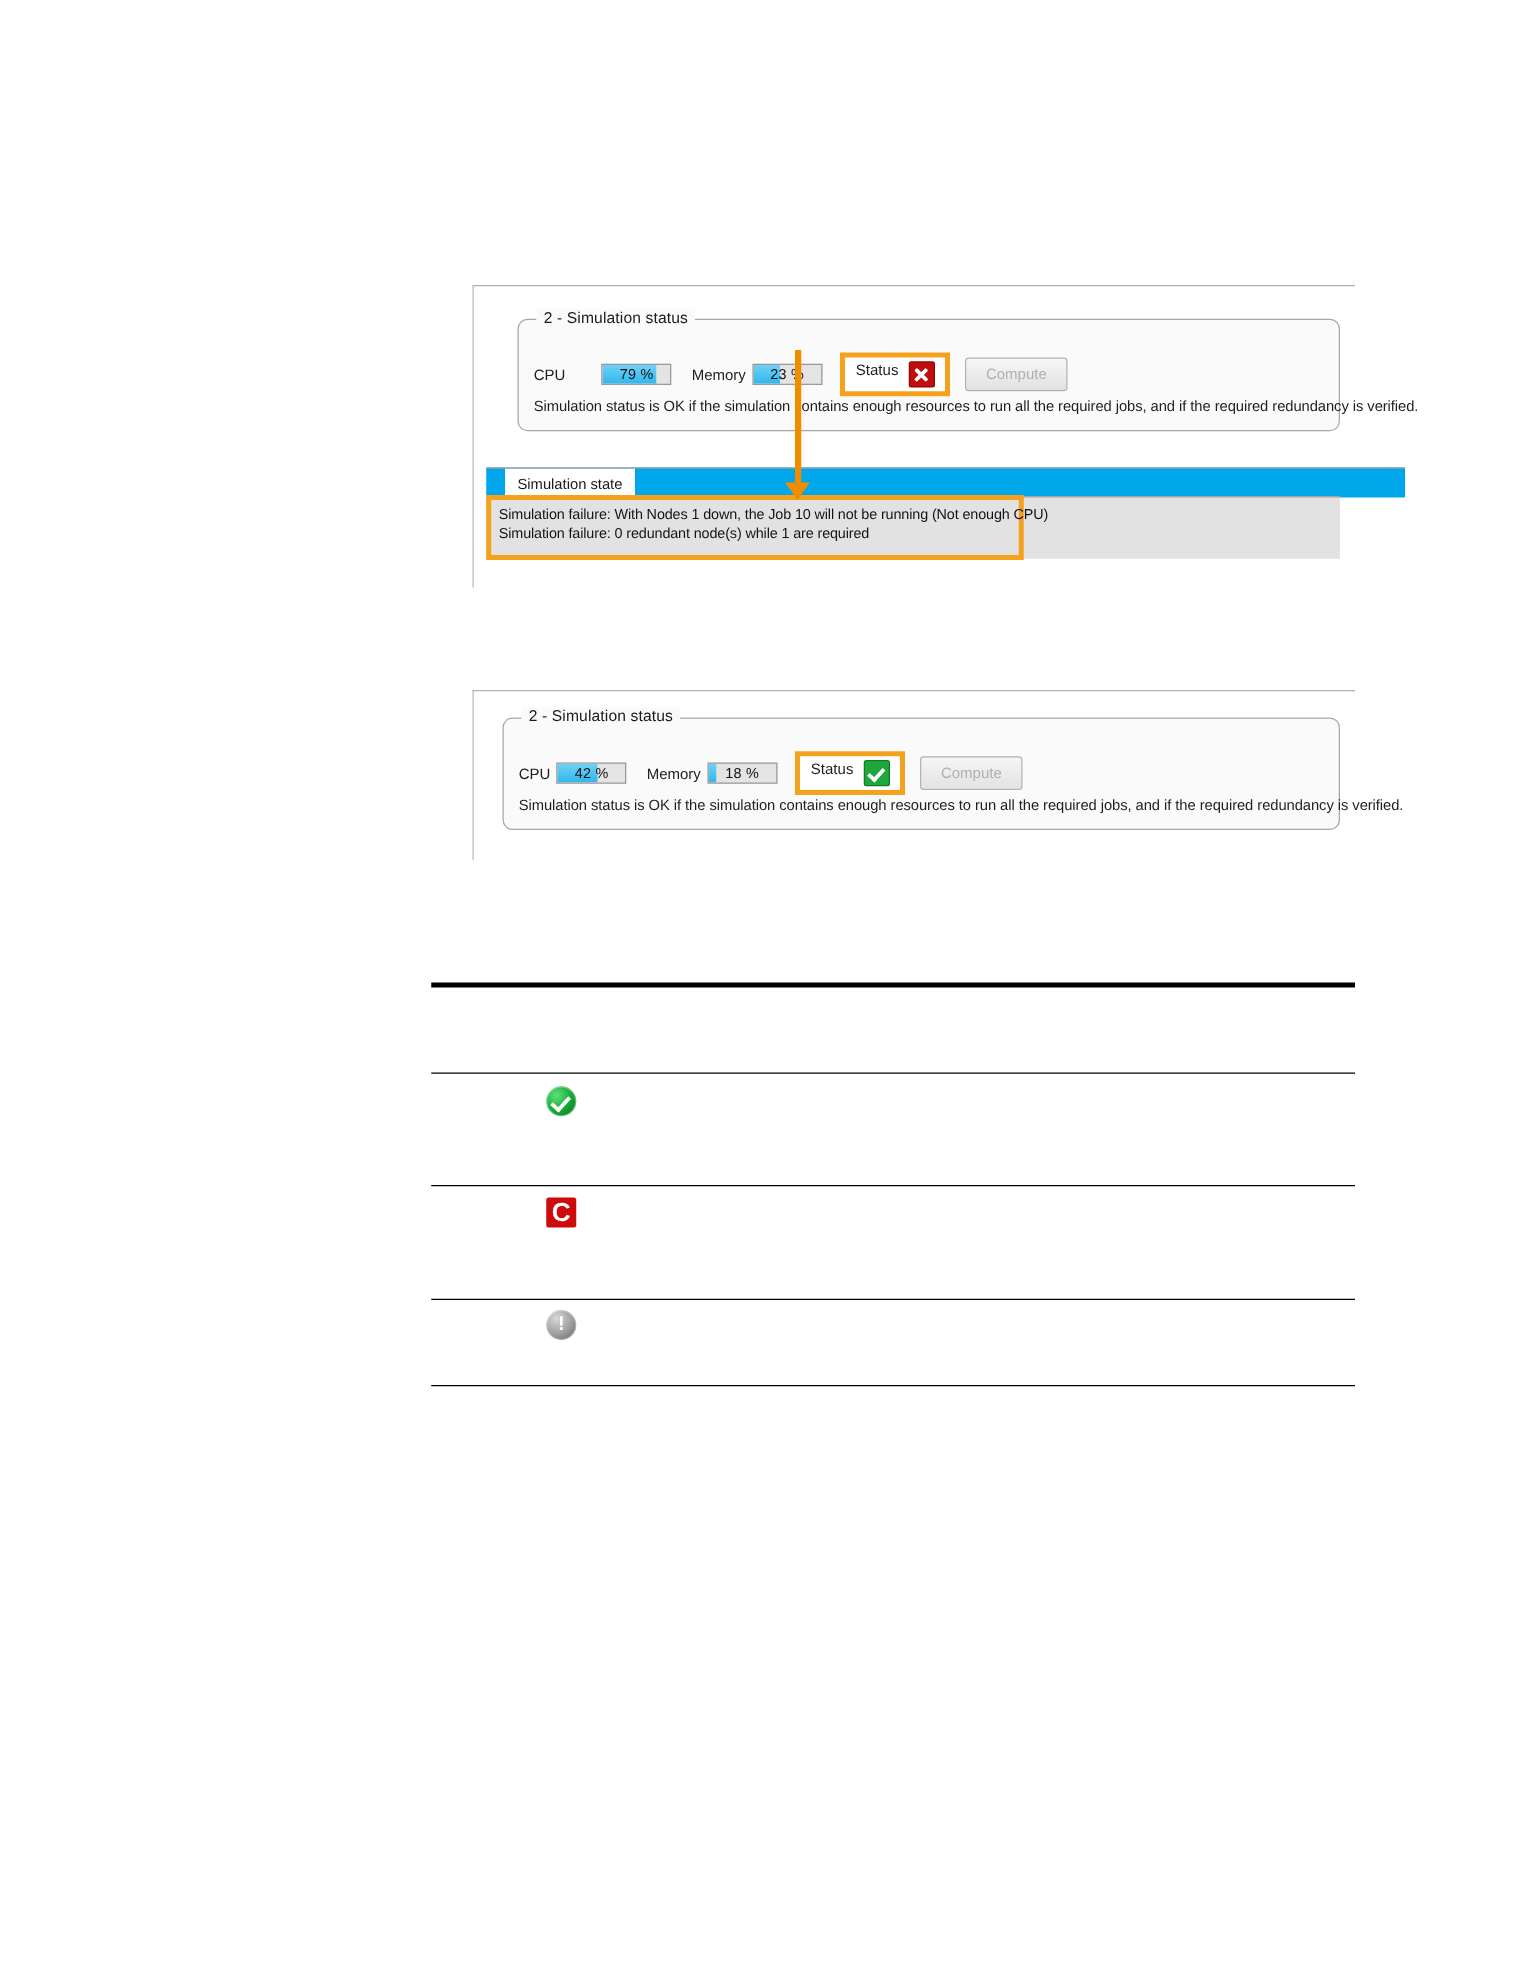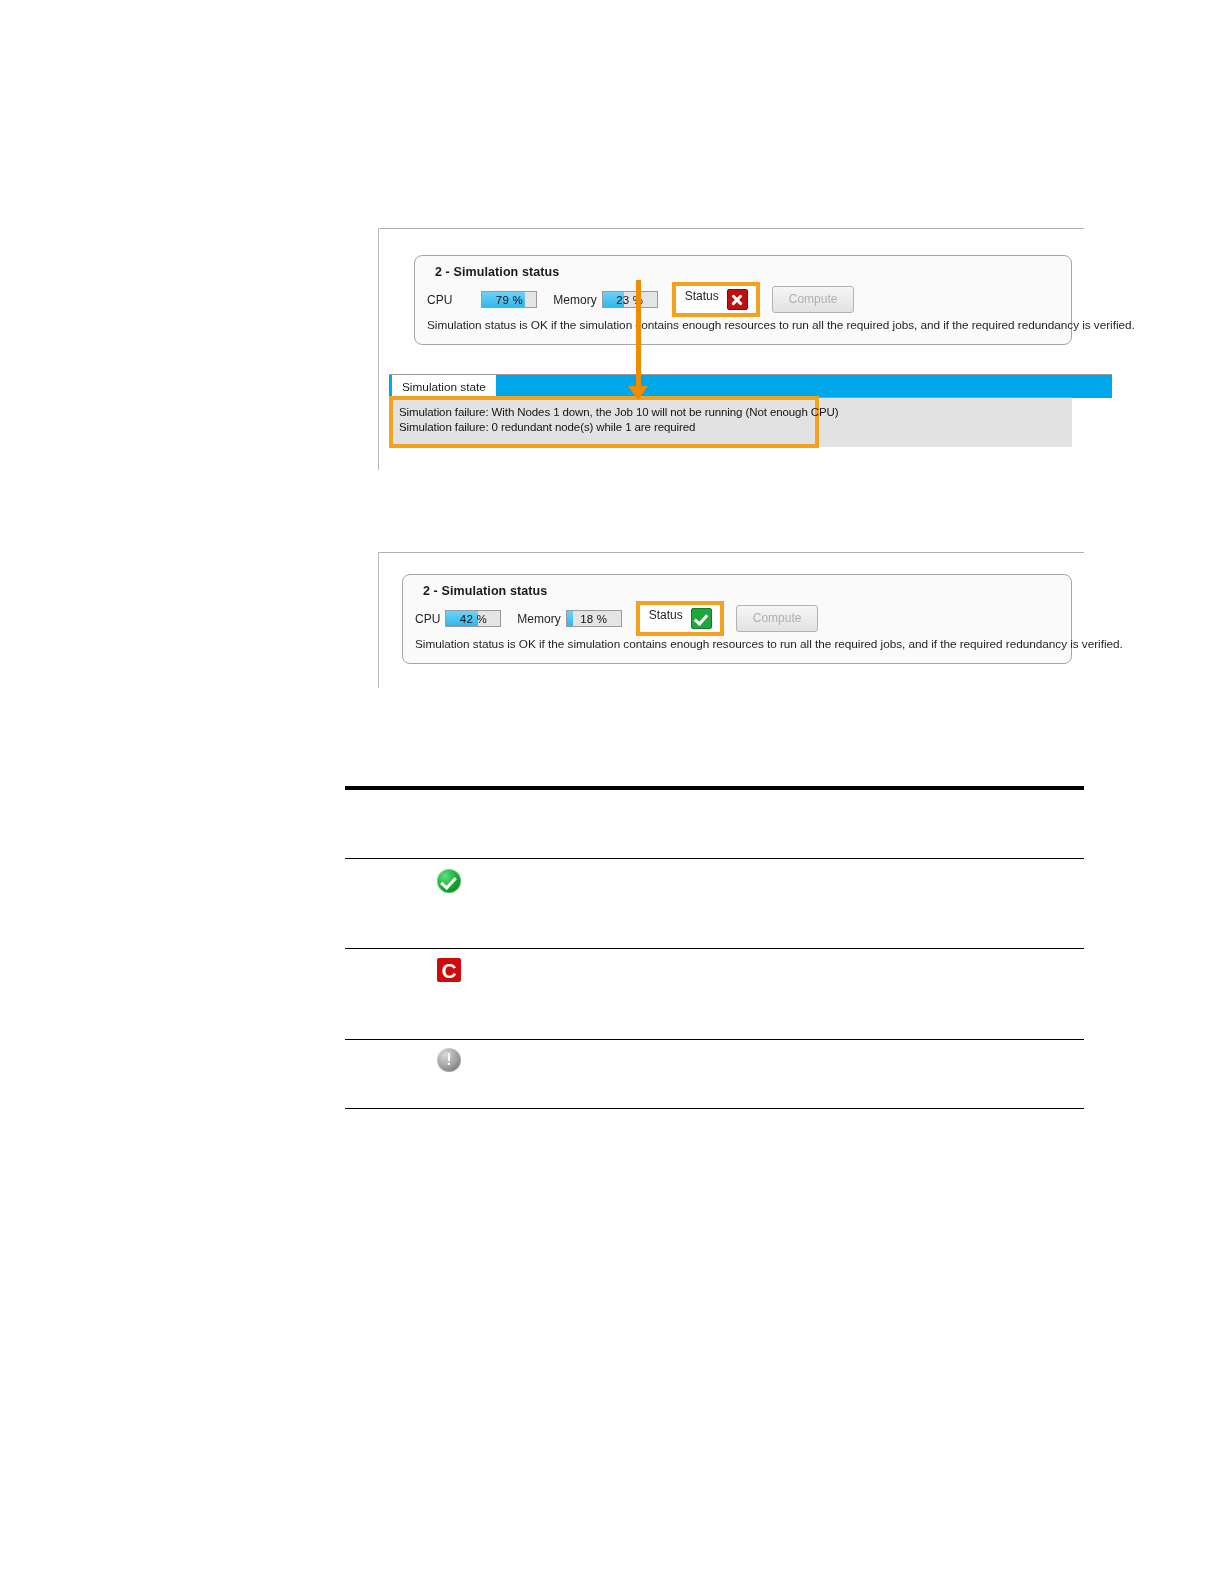--- a/index.html
+++ b/index.html
@@ -44,25 +44,24 @@
     background: #fafafa;
     box-sizing: border-box;
   }
   .groupbox-title {
     position: absolute;
     top: -9px;
     left: 14px;
     background: #fafafa;
     padding: 0 6px;
     font-size: 12.5px;
-    font-weight: bold;
+    font-weight: normal;
     color: #1b1b1b;
     white-space: nowrap;
     letter-spacing: .1px;
-    margin-top: 18px;
   }
 
   
   .ctrl-row {
     position: absolute;
     display: flex;
     align-items: center;
     white-space: nowrap;
   }
   .ctrl-label {
@@ -340,21 +339,21 @@
         <span class="status-label">Status</span>
         <span class="icon-err"></span>
       </div>
 
       <div class="btn" style="margin-left:12px;">Compute</div>
     </div>
 
     <div class="desc-text" style="left:12px; top:62px;">Simulation status is OK if the simulation contains enough resources to run all the required jobs, and if the required redundancy is verified.</div>
   </div>
 
-  <div class="tabstrip" style="left:11px; top:146px; width:723px; height:23px;">
+  <div class="tabstrip" style="left:11px; top:146px; width:723px; height:23px;padding-left:12px;">
     <div class="tab-active">Simulation state</div>
   </div>
 
   <div class="msgpanel" style="left:11px; top:169px; width:683px; height:50px;">
   </div>
 
   <div class="msg-highlight" style="left:11px; top:168px; width:430px; height:52px;padding-left:23px;">
     <div class="msg-line" style="left:6px; top:6px;">Simulation failure: With Nodes 1 down, the Job 10 will not be running (Not enough CPU)</div>
     <div class="msg-line" style="left:6px; top:21px;">Simulation failure: 0 redundant node(s) while 1 are required</div>
   </div>

